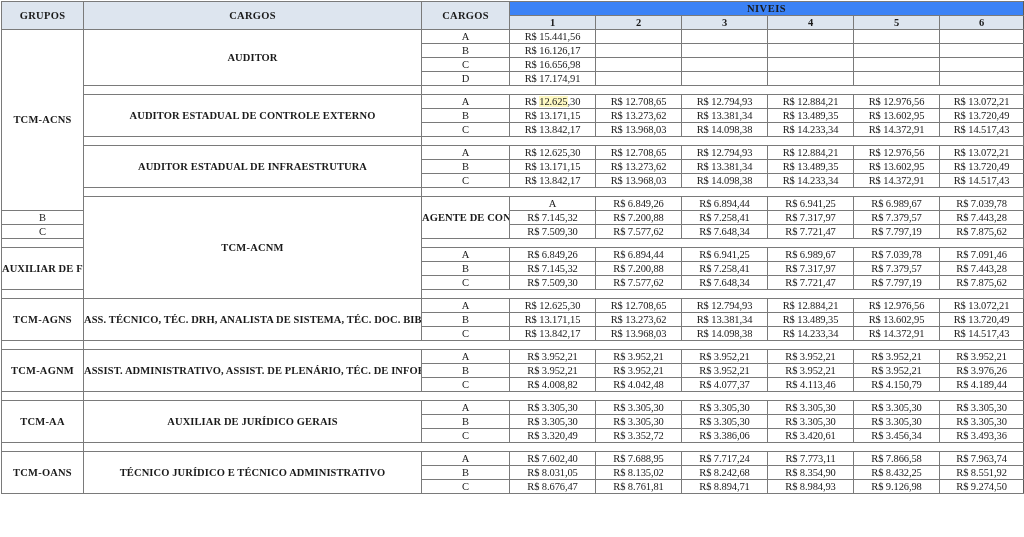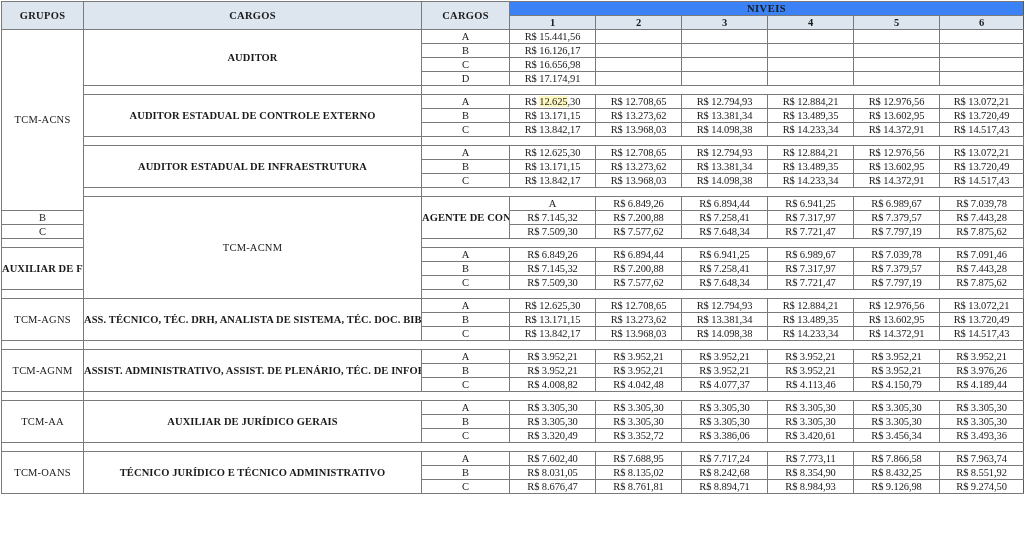--- a/index.html
+++ b/index.html
@@ -48,21 +48,21 @@
     letter-spacing:.5px;
   }
   th.hd-num{
     background:#dde5ef;
     font-weight:bold;
     font-size:11px;
     height:13px;
   }
   
   td.grupo{
-    font-weight:normal;
+    font-weight:bold;
     font-size:10.5px;
     letter-spacing:.2px;
   }
   td.cargo{
     font-weight:bold;
     font-size:10.5px;
     letter-spacing:.1px;
     white-space:normal;
     line-height:1.2;
     padding:0 4px;

